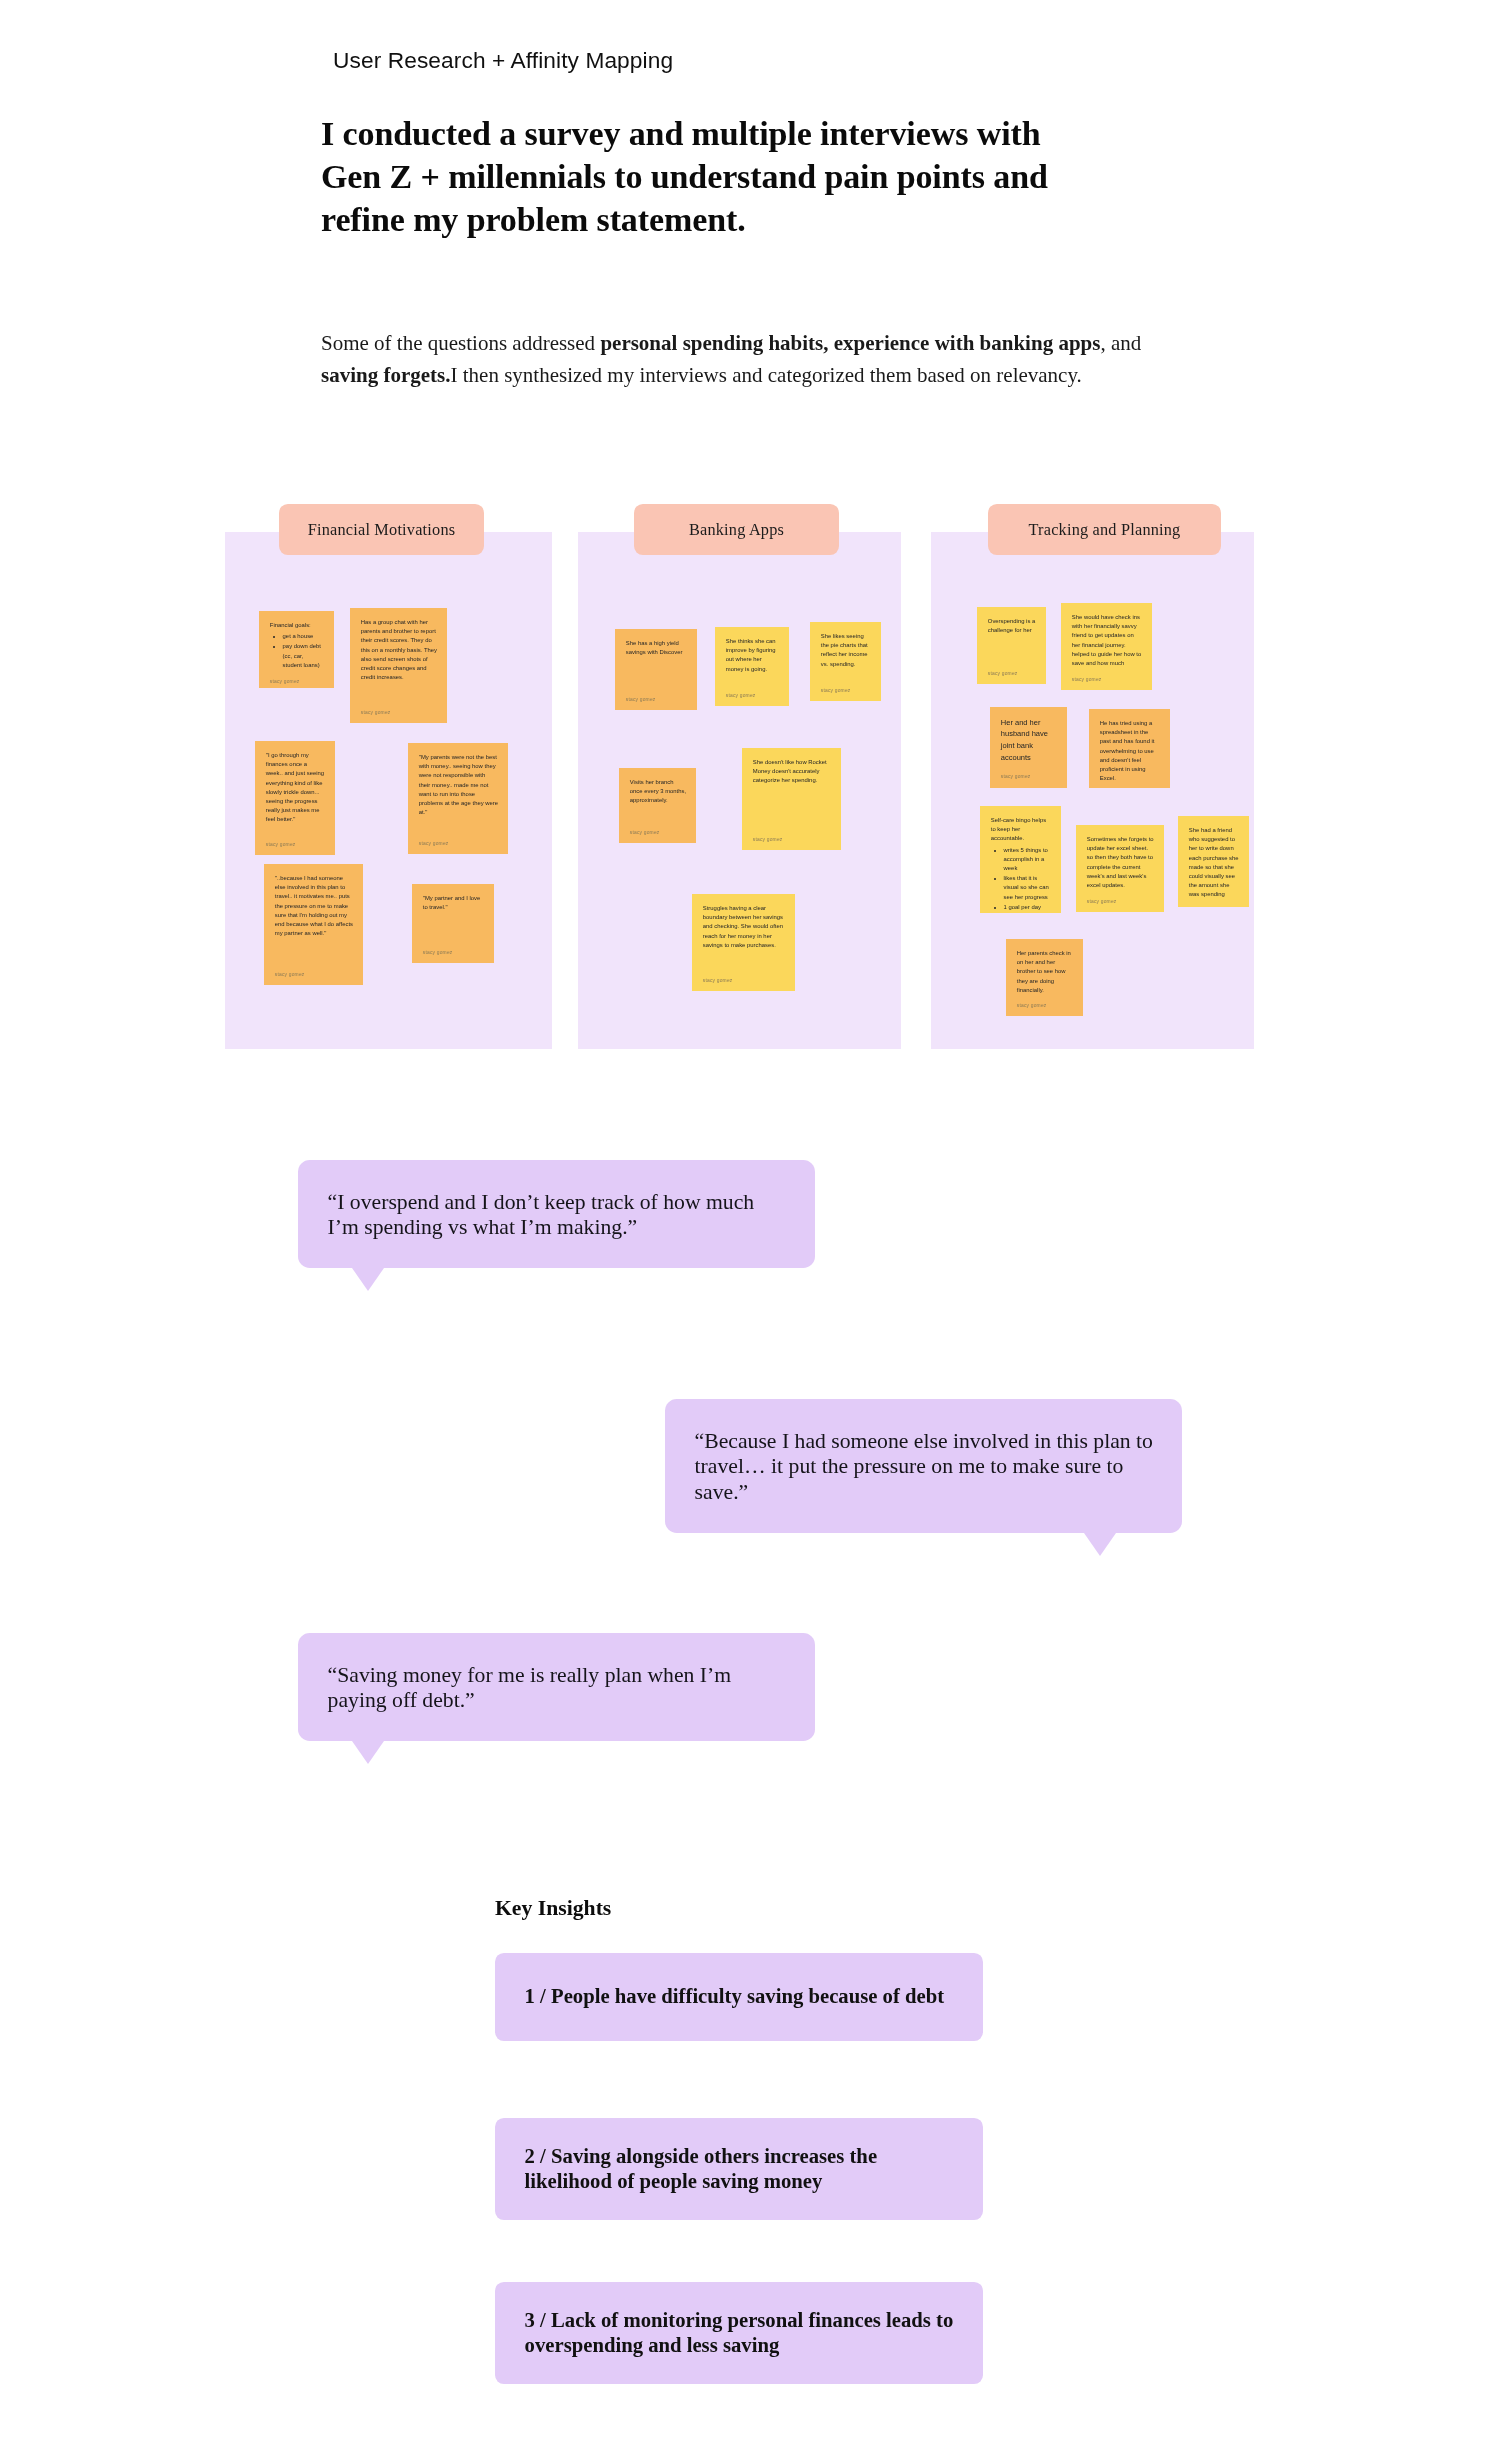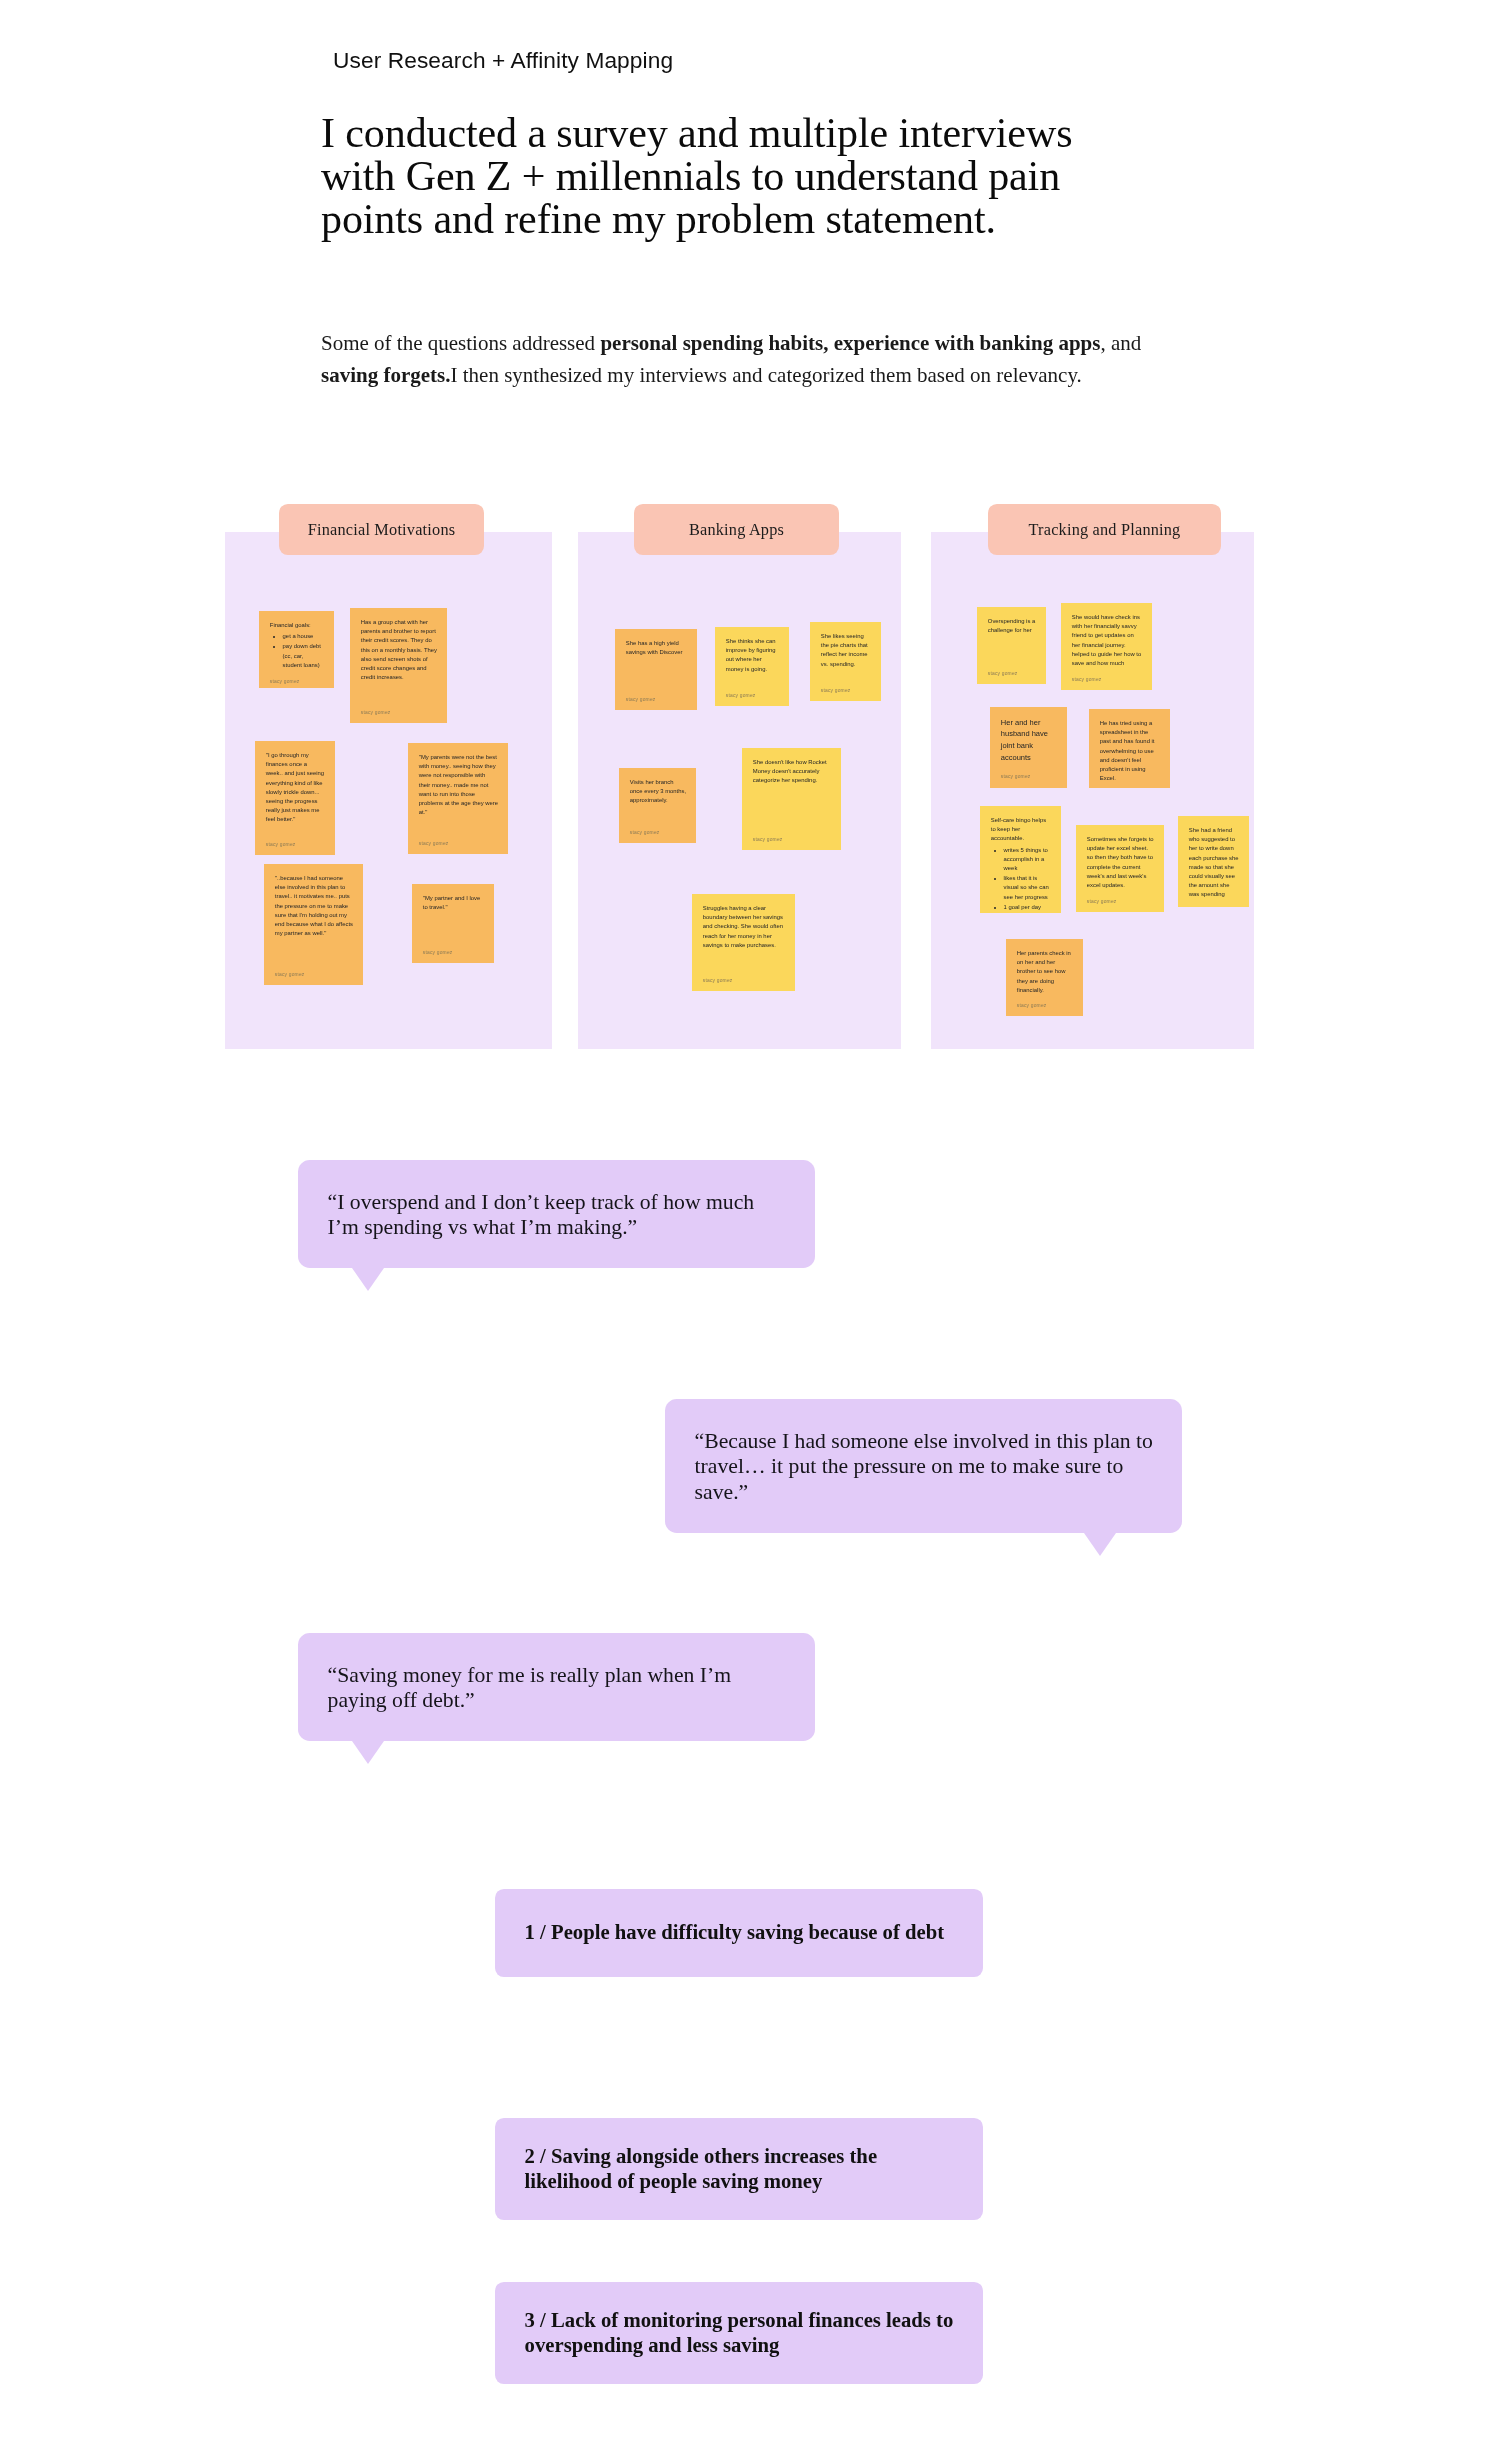--- a/index.html
+++ b/index.html
@@ -26,22 +26,22 @@
     letter-spacing: 0.1px;
     color: #101010;
     margin-left: 12px;
   }
   .headline {
     position: absolute;
     left: 321px;
     top: 112px;
     width: 778px;
     font-family: "Liberation Serif", serif;
-    font-weight: normal;
-    font-size: 42px;
+    font-weight: bold;
+    font-size: 34px;
     line-height: 43px;
     color: #0b0b0b;
     letter-spacing: -0.1px;
   }
   .lede {
     position: absolute;
     left: 321px;
     top: 328px;
     width: 877px;
     font-family: "Liberation Serif", serif;
@@ -299,21 +299,21 @@
   </div>
 
 <div id="quotes-layer">
     <div class="bubble" style="left: 298px; top: 1160px; width: 517px; min-height: 108px; background: rgb(226, 203, 248);"><span>“I overspend and I don’t keep track of how much I’m spending vs what I’m making.”</span><span class="tail" style="left: 54px; border-top-color: rgb(226, 203, 248);"></span></div>
     <div class="bubble" style="left: 665px; top: 1399px; width: 517px; min-height: 108px; background: rgb(226, 203, 248);"><span>“Because I had someone else involved in this plan to travel… it put the pressure on me to make sure to save.”</span><span class="tail" style="left: 419px; border-top-color: rgb(226, 203, 248);"></span></div>
     <div class="bubble" style="left: 298px; top: 1633px; width: 517px; min-height: 95px; background: rgb(226, 203, 248);"><span>“Saving money for me is really plan when I’m paying off debt.”</span><span class="tail" style="left: 54px; border-top-color: rgb(226, 203, 248);"></span></div>
   </div>
 
 <div class="insights-title">Key Insights</div>
 <div id="insights-layer">
-    <div class="insight-card" style="top: 1889px; min-height: 88px; background: rgb(226, 203, 248); align-items: center;">
+    <div class="insight-card" style="top: 1953px; min-height: 88px; background: rgb(226, 203, 248); align-items: center;">
       <span>1 / People have difficulty saving because of debt</span>
     </div>
     <div class="insight-card" style="top: 2118px; min-height: 88px; background: rgb(226, 203, 248);">
       <span>2 / Saving alongside others increases the likelihood of people saving money</span>
     </div>
     <div class="insight-card" style="top: 2282px; min-height: 88px; background: rgb(226, 203, 248);">
       <span>3 / Lack of monitoring personal finances leads to overspending and less saving</span>
     </div>
   </div>
 

